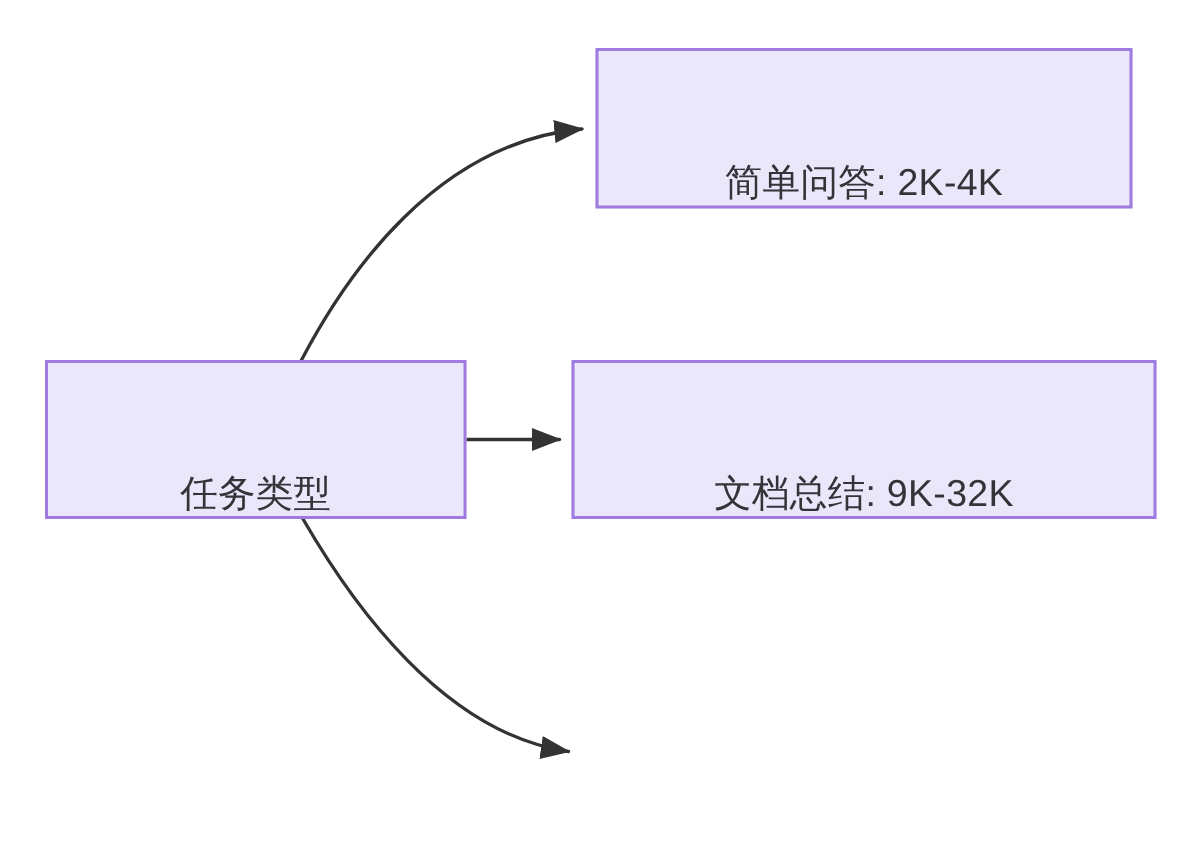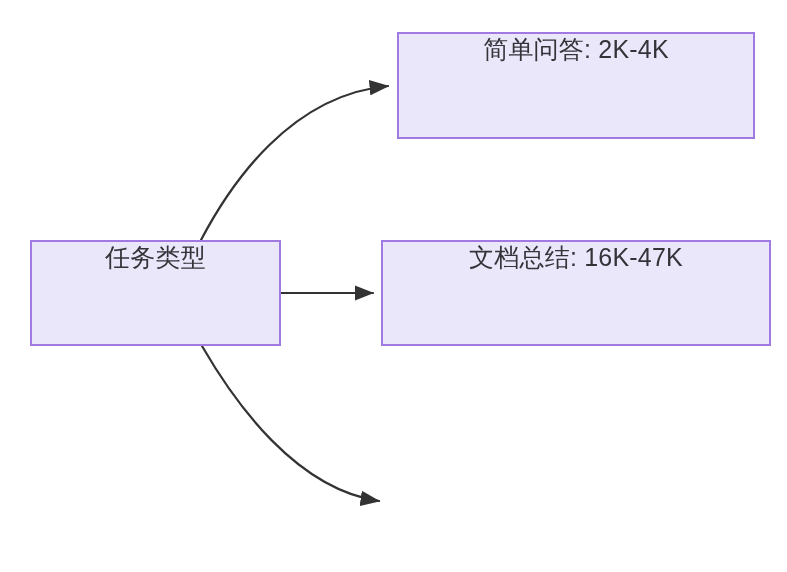--- a/index.html
+++ b/index.html
@@ -23,36 +23,36 @@
     top: 0;
     width: 787px;
     height: 572px;
   }
   .node {
     position: absolute;
     box-sizing: border-box;
     background: #eae7fb;
     border: 2px solid #a07ae0;
     display: flex;
-    align-items: flex-start;
+    align-items: flex-end;
     justify-content: center;
     z-index: 2;
   }
   .node-label {
     color: #333338;
     font-size: 25px;
     line-height: 1.2;
     font-weight: 400;
     white-space: nowrap;
     letter-spacing: 0.2px;
   }
   #node-source {
     left: 30px;
     top: 240px;
-    width: 251px;
+    width: 281px;
     height: 106px;
   }
   #node-qa {
     left: 397px;
     top: 32px;
     width: 358px;
     height: 107px;
   }
   #node-summary {
     left: 381px;
@@ -88,17 +88,17 @@
 
   <div class="node" id="node-source">
     <span class="node-label">任务类型</span>
   </div>
 
   <div class="node" id="node-qa">
     <span class="node-label">简单问答: 2K-4K</span>
   </div>
 
   <div class="node" id="node-summary">
-    <span class="node-label">文档总结: 16K-47K</span>
+    <span class="node-label">文档总结: 9K-32K</span>
   </div>
 
 
 </div>
 
 </body></html>

